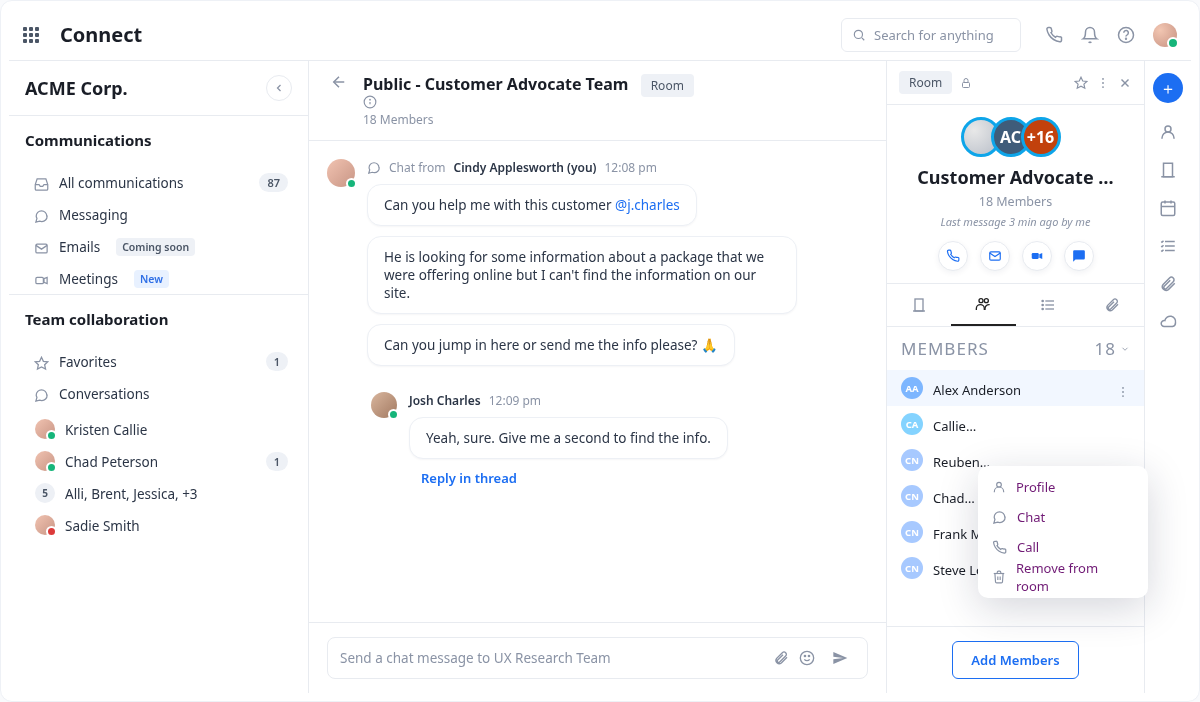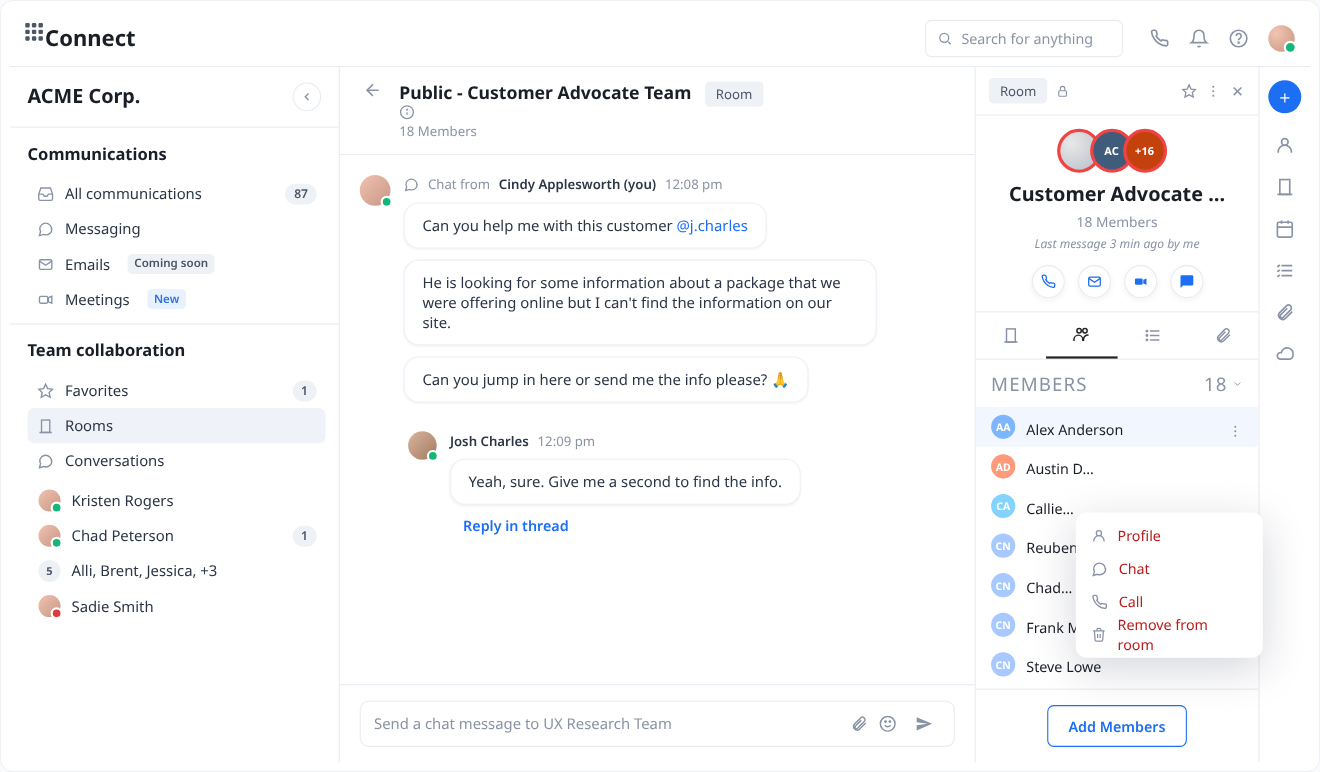--- a/index.html
+++ b/index.html
@@ -15,40 +15,40 @@
     --shadow:0 10px 40px rgba(20,30,60,.18);
     --rightrail:46px;
   }
   *{box-sizing:border-box;font-family:system-ui,-apple-system,Segoe UI,Roboto,Helvetica,Arial,sans-serif}
   body{margin:0;background:#f9fafc;color:var(--text)}
   .app{width:1200px;height:702px;margin:0 auto;background:var(--bg);border:1px solid #eef1f6;border-radius:12px;overflow:hidden;position:relative;padding:8px}
   .shell{display:flex;flex-direction:column;height:100%;border-radius:8px;overflow:hidden}
 
   
   .topbar{display:flex;align-items:center;height:52px;padding:0 14px;border-bottom:1px solid var(--border);gap:12px}
-  .logo{display:flex;gap:2px;font-weight:700;font-size:20px}
+  .logo{display:flex;align-items:center;gap:21px;font-weight:700;font-size:20px}
   .logo .grid{width:16px;height:16px;display:grid;grid-template-columns:repeat(3,4px);grid-template-rows:repeat(3,4px);gap:2px}
   .logo .grid span{background:#4b5666;border-radius:1px}
   .searchbox{margin-left:auto;margin-right:12px;width:180px;height:34px;border:1px solid var(--border);border-radius:6px;display:flex;align-items:center;gap:8px;padding:0 10px;color:var(--muted);font-size:13px}
   .topicons{display:flex;align-items:center;gap:18px}
   .topicons .ico{color:var(--icon)}
   .avatar{width:24px;height:24px;border-radius:50%;background:radial-gradient(circle at 30% 30%,#f2c6b2,#c79282);position:relative}
   .avatar.online::after{content:"";position:absolute;right:-2px;bottom:-2px;width:8px;height:8px;border-radius:50%;background:#16b57a;border:2px solid #fff}
 
   
   .main{display:grid;grid-template-columns:300px 1fr 258px var(--rightrail);height:calc(100% - 52px)}
 
   
   .sidebar{border-right:1px solid var(--border);display:flex;flex-direction:column;min-height:0}
   .ws-header{display:flex;align-items:center;justify-content:space-between;padding:14px 16px;border-bottom:1px solid var(--border)}
   .ws-title{font-weight:700;font-size:18px}
   .collapse-btn{width:26px;height:26px;border:1px solid var(--border);border-radius:50%;display:flex;align-items:center;justify-content:center;color:var(--icon)}
   .sb-section{padding:14px 12px 6px 16px;border-bottom:1px solid var(--border)}
   .sb-h{font-weight:700;font-size:15px;margin-bottom:10px}
-  .sb-item{display:flex;align-items:center;height:32px;border-radius:6px;padding:0 8px;color:#2b3546;font-size:13.5px;gap:10px;cursor:pointer}
+  .sb-item{display:flex;align-items:flex-end;height:32px;border-radius:6px;padding:0 8px;color:#2b3546;font-size:13.5px;gap:10px;cursor:pointer}
   .sb-item.active{background:#eff3f9}
   .sb-item .ico{width:16px;color:var(--icon);display:flex;justify-content:center}
   .sb-item .badge{margin-left:auto;background:var(--badge-bg);padding:2px 8px;border-radius:10px;font-size:11px;color:#4b5666;font-weight:600}
   .sb-item .pill{margin-left:6px;background:#e8f1ff;color:#2f6fe6;font-size:10.5px;padding:2px 6px;border-radius:4px;font-weight:600}
   .sb-item .pill.neutral{background:var(--badge-bg);color:#4b5666}
   .sb-convo{padding-left:10px}
   .mini-avatar{width:20px;height:20px;border-radius:50%;background:linear-gradient(135deg,#f1c3b1,#c89585);position:relative}
   .mini-avatar.online::after{content:"";position:absolute;right:-2px;bottom:-2px;width:7px;height:7px;border-radius:50%;background:#16b57a;border:2px solid #fff}
   .mini-avatar.busy::after{content:"";position:absolute;right:-2px;bottom:-2px;width:7px;height:7px;border-radius:50%;background:#dc3b3b;border:2px solid #fff}
   .mini-avatar.count{background:#edf0f5;display:flex;align-items:center;justify-content:center;font-size:10px;color:#4b5666;font-weight:700}
@@ -77,21 +77,21 @@
   .send{width:30px;height:30px;border-radius:8px;display:flex;align-items:center;justify-content:center;color:var(--icon)}
 
   
   .details{border-right:1px solid var(--border);display:flex;flex-direction:column;min-width:0;position:relative}
   .dh{display:flex;align-items:center;padding:10px 12px;border-bottom:1px solid var(--border);gap:8px}
   .dh .chip{background:var(--badge-bg);color:#4b5666;padding:3px 10px;border-radius:4px;font-size:12px}
   .dh .spacer{flex:1}
   .dh .ico{color:var(--icon);cursor:pointer}
   .d-hero{padding:12px;text-align:center;border-bottom:1px solid var(--border)}
   .chips{display:flex;justify-content:center;margin-bottom:8px}
-  .chip-av{width:40px;height:40px;border-radius:50%;border:3px solid #ef4444;margin-left:-10px;display:flex;align-items:center;justify-content:center;font-weight:700;font-size:10px;color:#fff}
+  .chip-av{width:40px;height:40px;border-radius:50%;border:3px solid #0ea5e9;margin-left:-10px;display:flex;align-items:center;justify-content:center;font-weight:700;font-size:16px;color:#fff}
   .chip-av.photo{background:radial-gradient(circle at 30% 30%,#e8e8e8,#b9bfc9)}
   .chip-av.ac{background:#3f5c7a}
   .chip-av.count{background:#c2410c}
   .d-title{font-weight:700;font-size:18px;white-space:nowrap;overflow:hidden;text-overflow:ellipsis}
   .d-sub{font-size:12.5px;color:var(--muted);margin-top:4px}
   .d-last{font-size:11px;font-style:italic;color:var(--muted);margin-top:4px}
   .action-row{display:flex;justify-content:center;gap:12px;margin-top:12px}
   .circ{width:30px;height:30px;border-radius:50%;background:#fff;border:1px solid var(--border);display:flex;align-items:center;justify-content:center;color:var(--blue);box-shadow:0 2px 6px rgba(20,30,60,.06)}
   .tabs{display:flex;border-bottom:1px solid var(--border)}
   .tab{flex:1;height:42px;display:flex;align-items:center;justify-content:center;color:var(--icon);cursor:pointer}
@@ -100,21 +100,21 @@
   .members{flex:1;overflow:auto}
   .mrow{display:flex;align-items:flex-end;gap:10px;padding:7px 14px;font-size:13px;cursor:default}
   .mrow.sel{background:#f2f7ff}
   .mav{width:22px;height:22px;border-radius:50%;display:flex;align-items:center;justify-content:center;font-size:9.5px;font-weight:700;color:#fff}
   .mrow .dots{margin-left:auto;color:var(--icon);cursor:pointer}
   .add-wrap{padding:14px;border-top:1px solid var(--border);text-align:center}
   .add-btn{border:1.5px solid var(--blue);color:var(--blue);background:#fff;font-weight:600;padding:9px 18px;border-radius:6px;font-size:13px;cursor:pointer}
 
   
   .popover{position:absolute;top:405px;right:-4px;width:170px;background:#fff;border-radius:10px;box-shadow:var(--shadow);padding:6px;z-index:20}
-  .pop-item{display:flex;align-items:center;gap:10px;height:30px;padding:0 8px;font-size:13px;color:#b91c1c;border-radius:6px;cursor:pointer}
+  .pop-item{display:flex;align-items:center;gap:10px;height:30px;padding:0 8px;font-size:13px;color:#701a75;border-radius:6px;cursor:pointer}
 
   
   .rail{display:flex;flex-direction:column;align-items:center;padding-top:12px;gap:20px}
   .fab{width:30px;height:30px;border-radius:50%;background:var(--blue);color:#fff;display:flex;align-items:center;justify-content:center;font-size:16px;cursor:pointer}
   .railico{color:var(--icon);cursor:pointer}
 
   
   svg{display:block}
 </style>
 </head>
@@ -229,42 +229,33 @@
         <div>
               <div class="sb-item">
                 <span class="ico">
                   <svg width="15" height="15" viewBox="0 0 24 24" fill="none" stroke="currentColor" stroke-width="2">
                     <polygon points="12 2 15 8.5 22 9.3 17 14 18.5 21 12 17.5 5.5 21 7 14 2 9.3 9 8.5 12 2"></polygon>
                   </svg>
                 </span>
                 <span>Favorites</span>
                 <span class="badge">1</span>
               </div>
-              <div class="sb-item active">
-                <span class="ico">
-                  <svg width="15" height="15" viewBox="0 0 24 24" fill="none" stroke="currentColor" stroke-width="2">
-                    <rect x="6" y="3" width="12" height="18"></rect>
-                    <line x1="3" y1="21" x2="21" y2="21"></line>
-                  </svg>
-                </span>
-                <span>Rooms</span>
-              </div>
               <div class="sb-item">
                 <span class="ico">
                   <svg width="15" height="15" viewBox="0 0 24 24" fill="none" stroke="currentColor" stroke-width="2">
                     <path d="M21 11.5a8.38 8.38 0 0 1-8.5 8.5 8.5 8.5 0 0 1-3.5-.7L3 21l1.7-6A8.38 8.38 0 0 1 3.5 11.5a8.5 8.5 0 0 1 17 0z"></path>
                   </svg>
                 </span>
                 <span>Conversations</span>
               </div>
             </div>
         <div style="margin-top:4px">
               <div class="sb-item sb-convo">
                 <span class="mini-avatar online"></span>
-                <span>Kristen Rogers</span>
+                <span>Kristen Callie</span>
               </div>
               <div class="sb-item sb-convo">
                 <span class="mini-avatar online"></span>
                 <span>Chad Peterson</span>
                 <span class="badge">1</span>
               </div>
               <div class="sb-item sb-convo">
                 <span class="mini-avatar count">5</span>
                 <span>Alli, Brent, Jessica, +3</span>
               </div>
@@ -466,24 +457,20 @@
               <span>Alex Anderson</span>
               <span class="dots">
                 <svg width="14" height="14" viewBox="0 0 24 24" fill="currentColor">
                   <circle cx="12" cy="5" r="1.6"></circle>
                   <circle cx="12" cy="12" r="1.6"></circle>
                   <circle cx="12" cy="19" r="1.6"></circle>
                 </svg>
               </span>
             </div>
             <div class="mrow">
-              <span class="mav" style="background:#ff9a7b">AD</span>
-              <span>Austin D…</span>
-            </div>
-            <div class="mrow">
               <span class="mav" style="background:#84d3ff">CA</span>
               <span>Callie…</span>
             </div>
             <div class="mrow">
               <span class="mav" style="background:#a7c9ff">CN</span>
               <span>Reuben…</span>
             </div>
             <div class="mrow">
               <span class="mav" style="background:#a7c9ff">CN</span>
               <span>Chad…</span>

